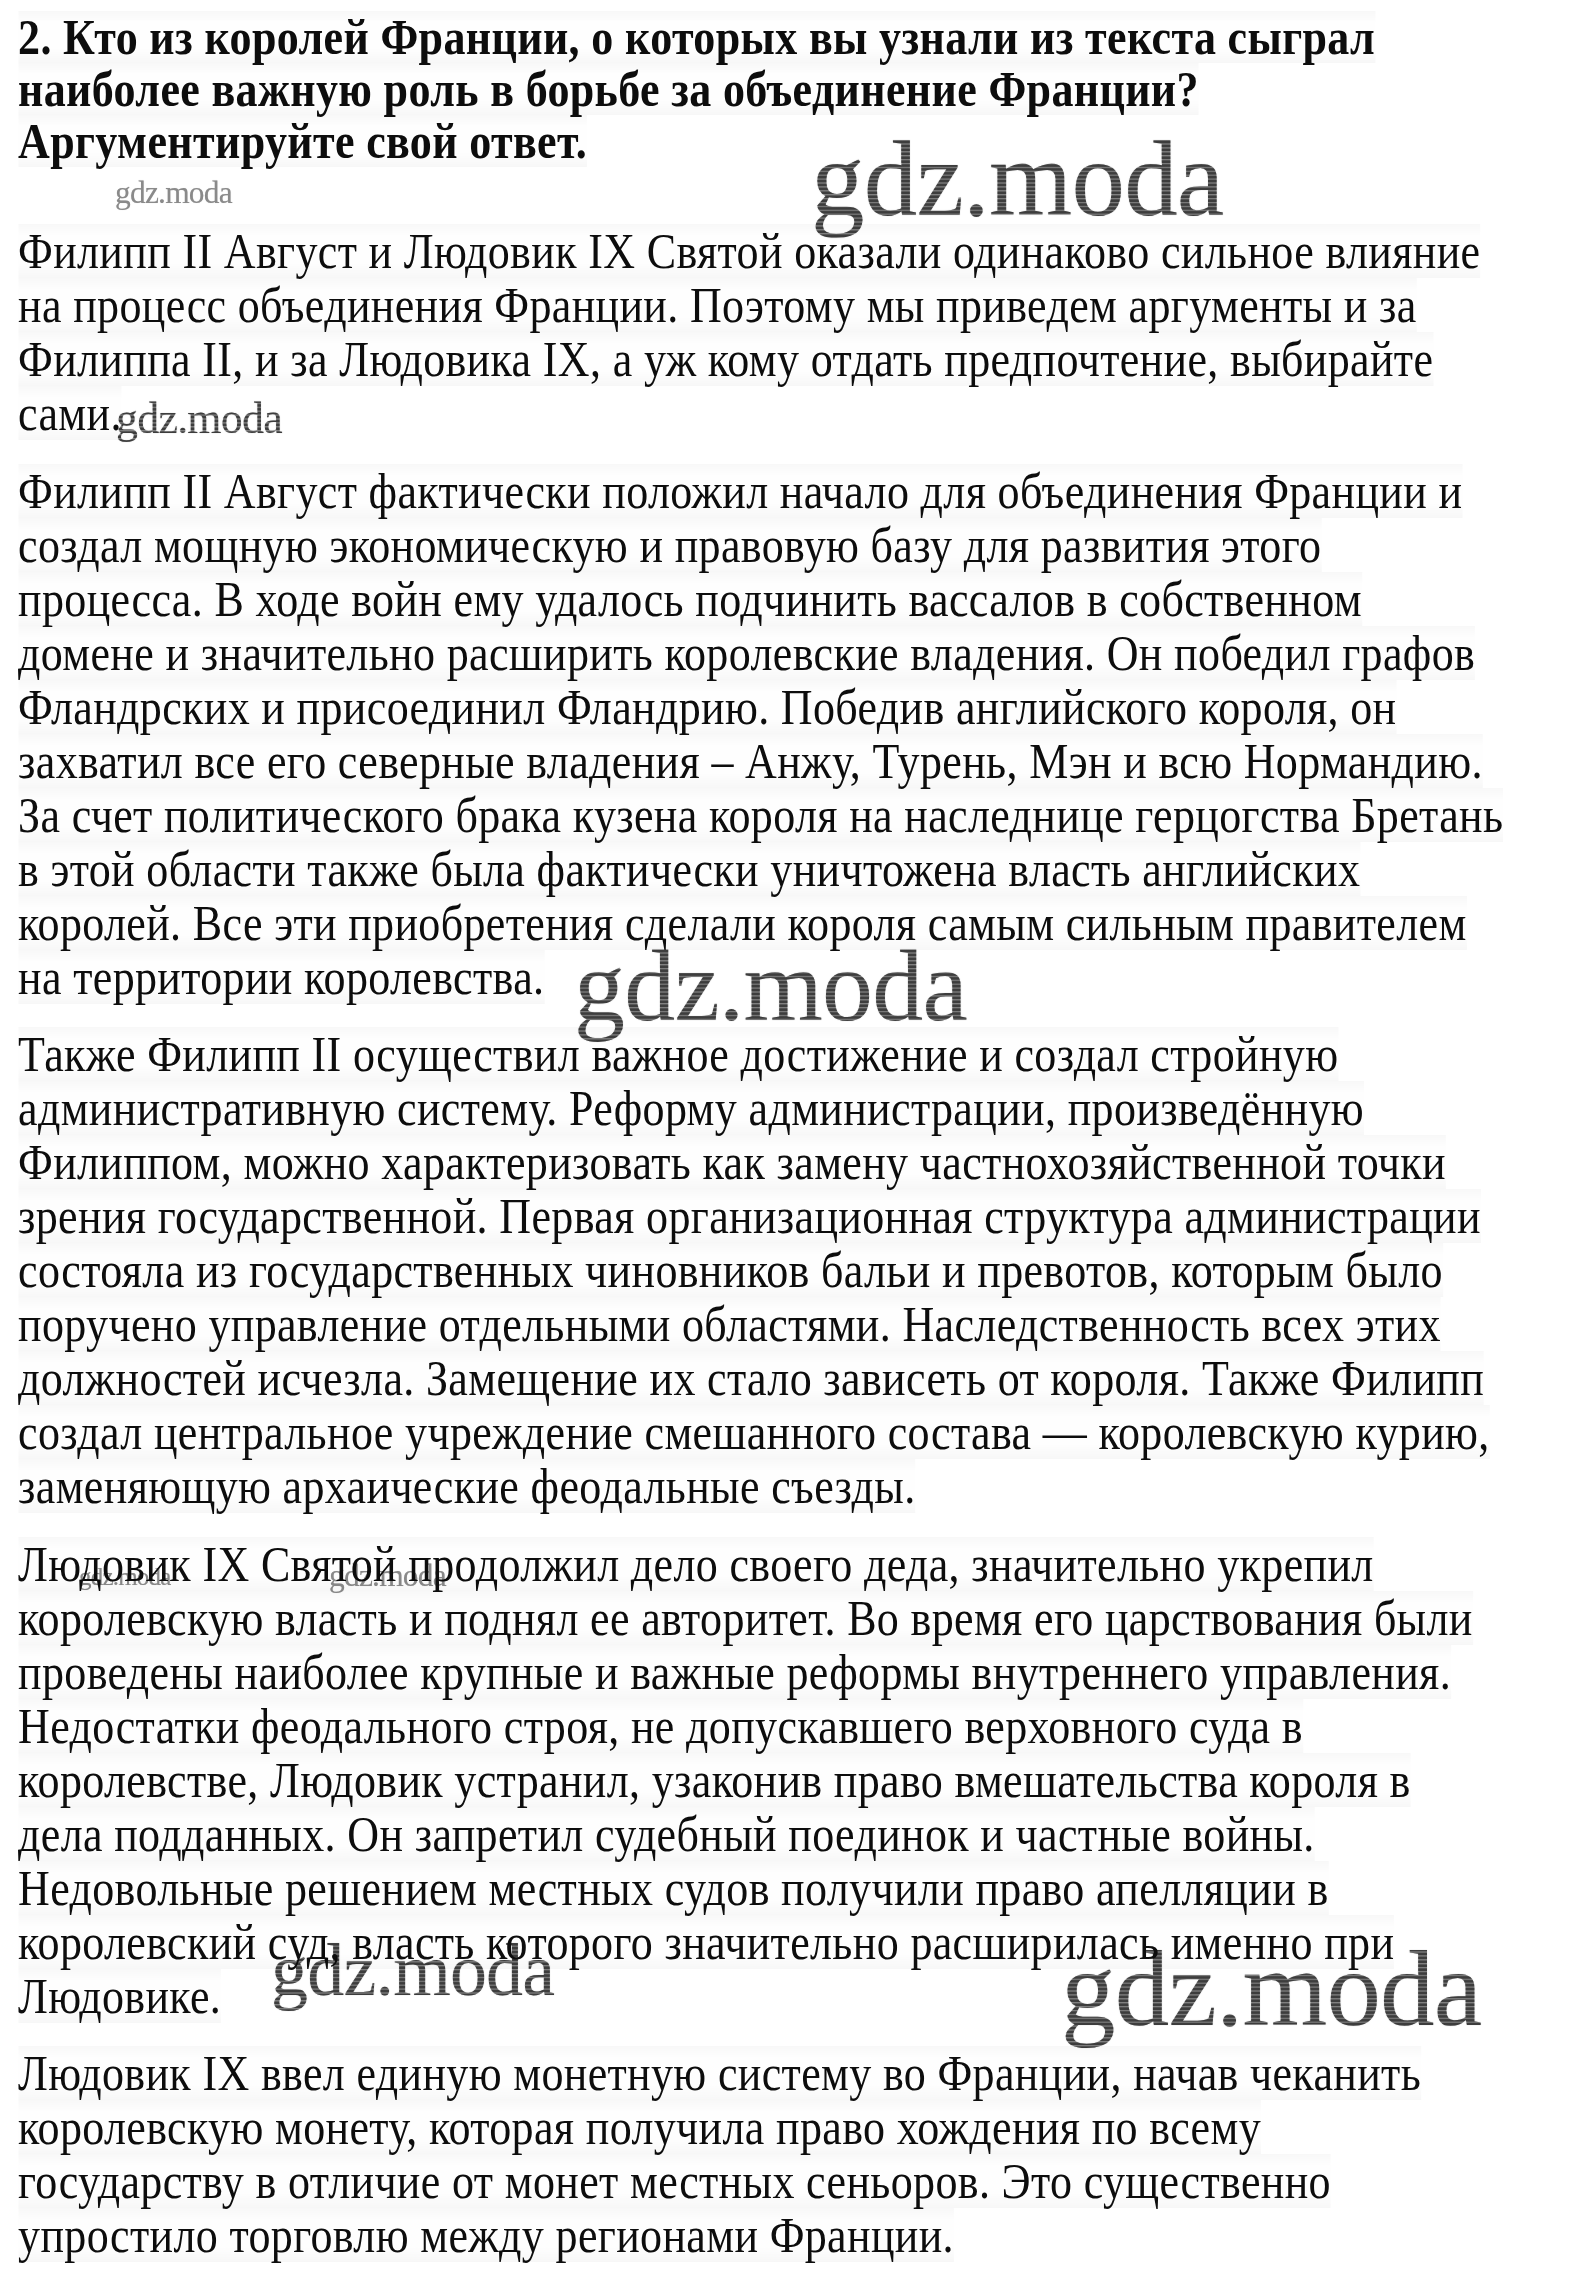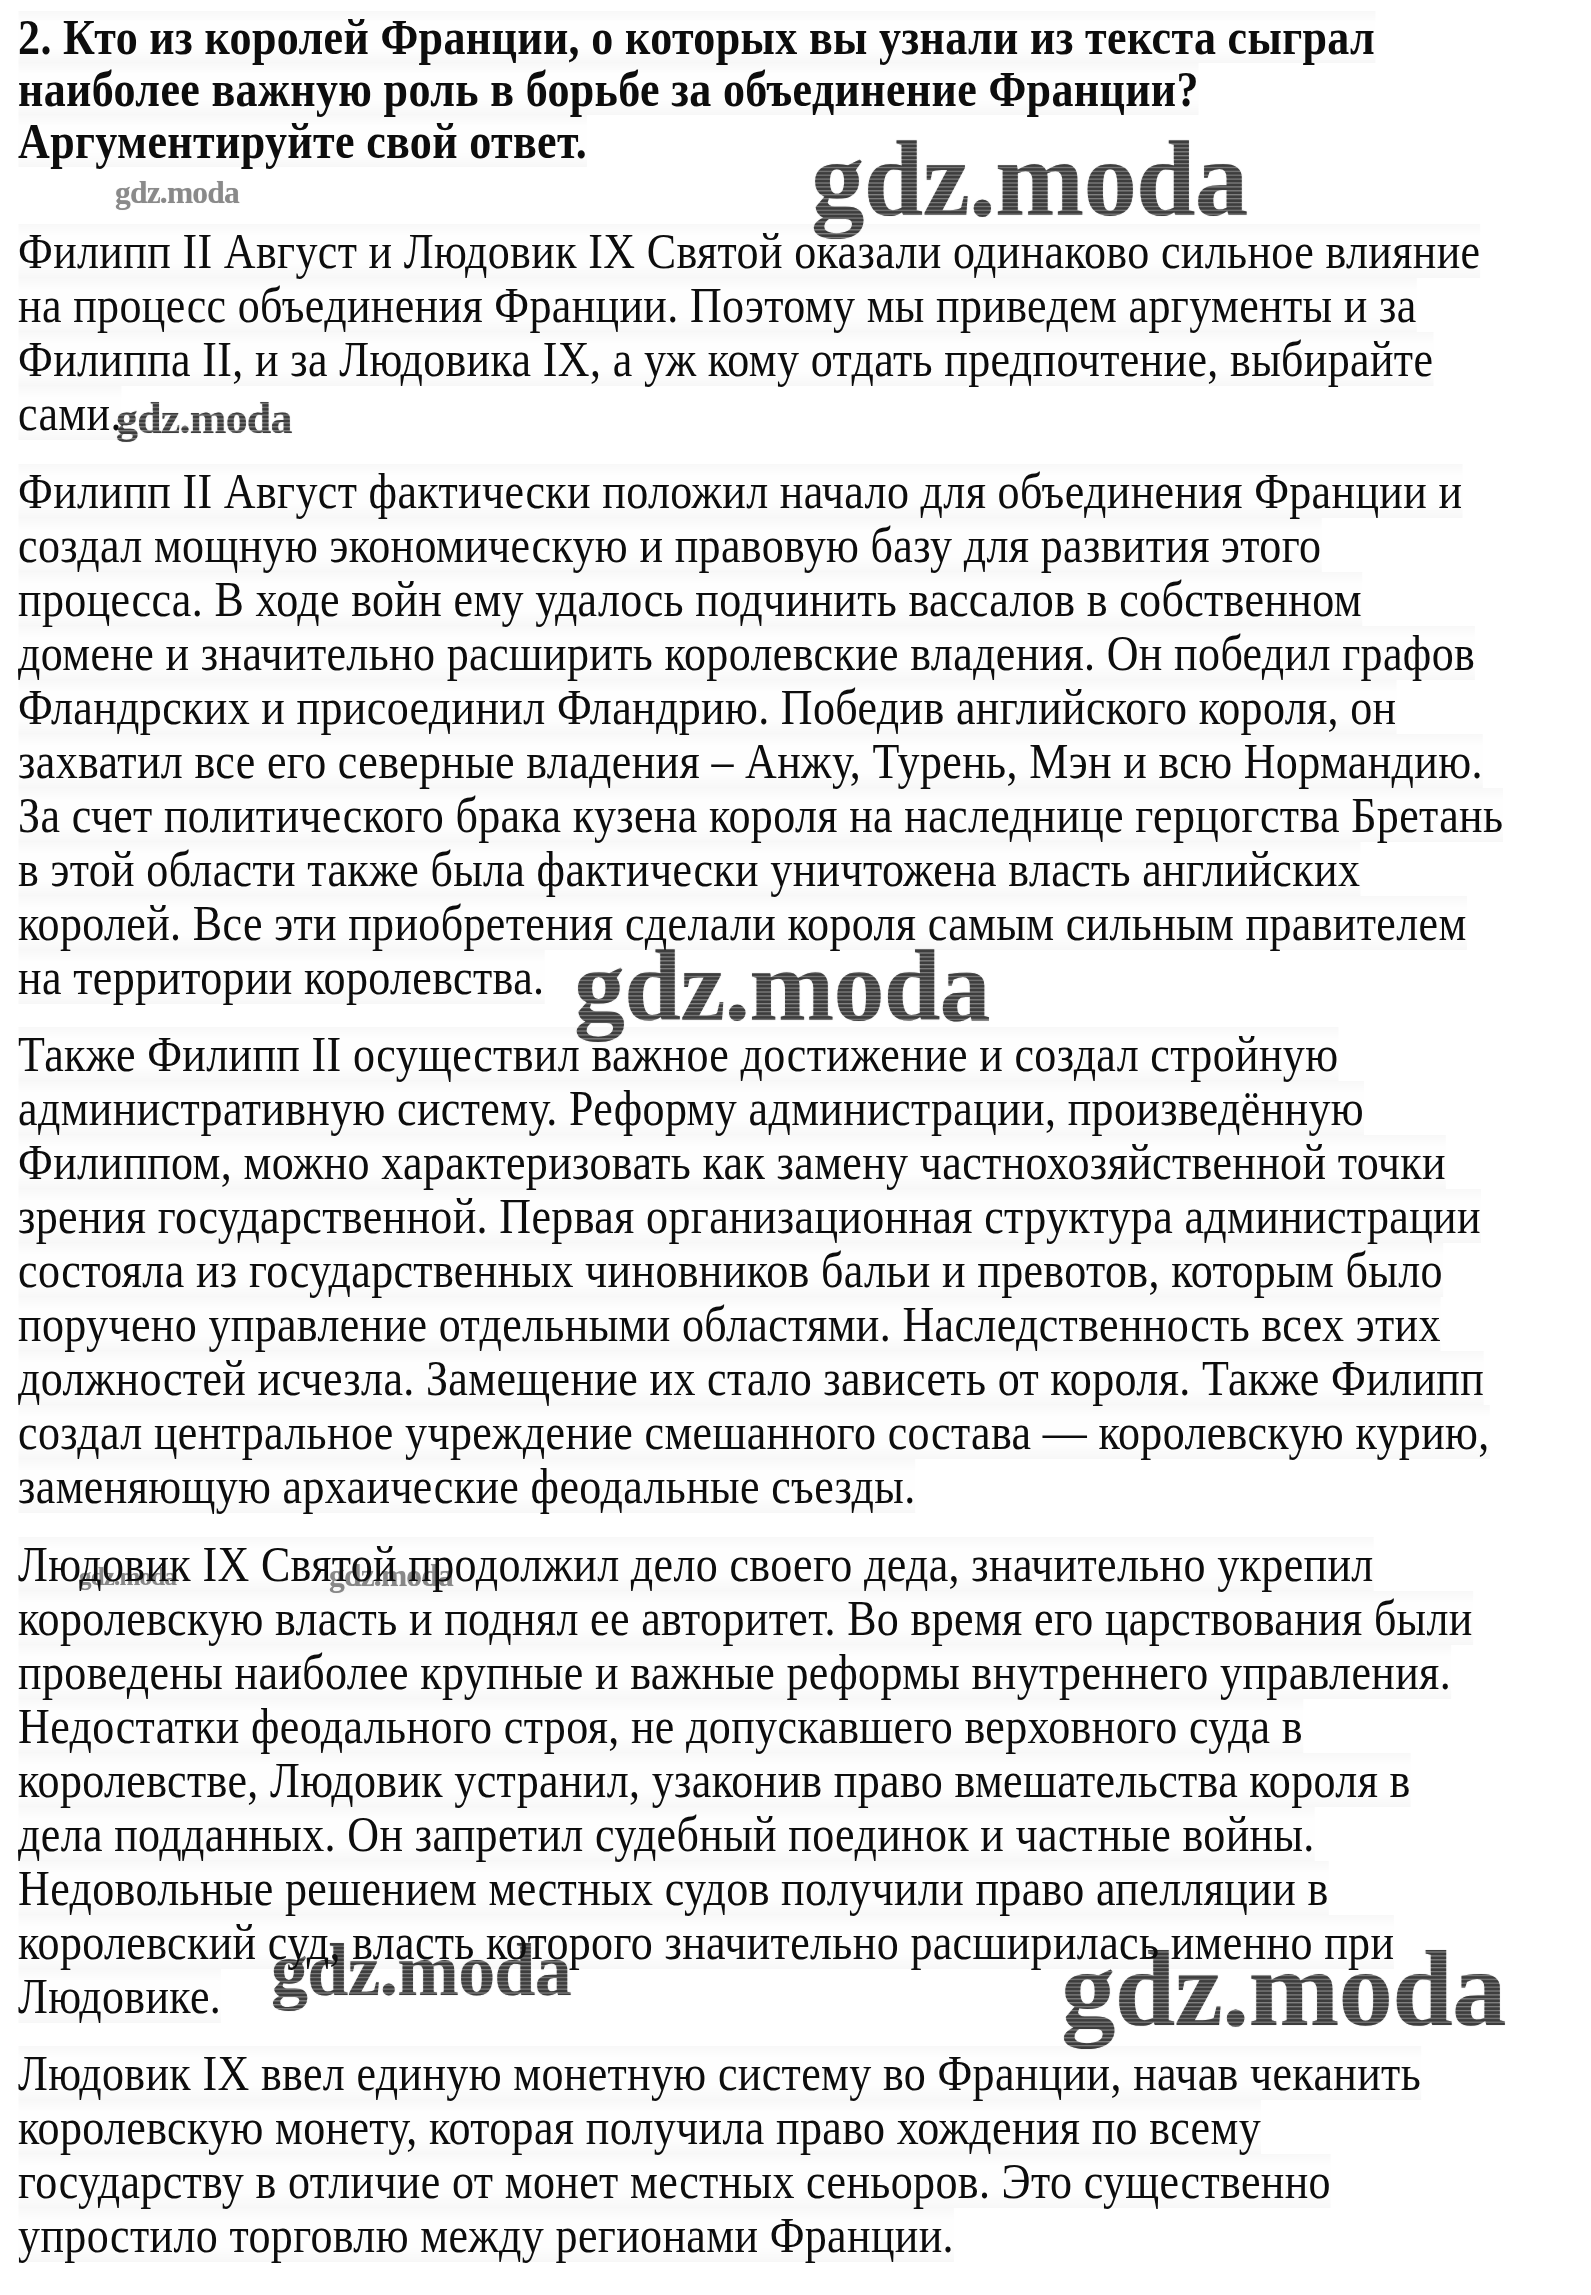--- a/index.html
+++ b/index.html
@@ -45,21 +45,21 @@
     background: linear-gradient(180deg, rgba(0,0,0,0.028) 0%, rgba(0,0,0,0.004) 22%,
                                 rgba(0,0,0,0.004) 72%, rgba(0,0,0,0.03) 100%);
     width: -moz-fit-content;
     width: fit-content;
   }
   
   .wm {
     position: absolute;
     z-index: 0;
     font-family: "Liberation Serif", "DejaVu Serif", serif;
-    font-weight: 700;
+    font-weight: 400;
     letter-spacing: -0.8px;
     white-space: nowrap;
     pointer-events: none;
     user-select: none;
   }
   .wm-small  { color: #8a8a8a; text-shadow: 0 0 0.8px #c7c7c7; }
   .wm-sketch { color: #4a4a4a; }
   .wm-dark   { color: #3c3c3c; }
   @supports ((-webkit-background-clip: text) or (background-clip: text)) {
     .wm-sketch, .wm-dark {

